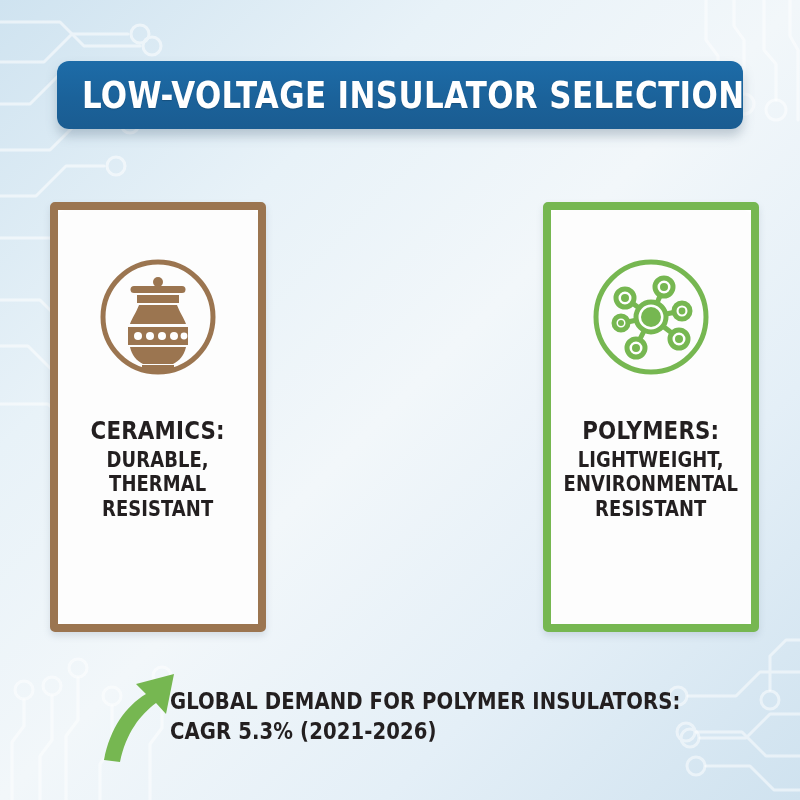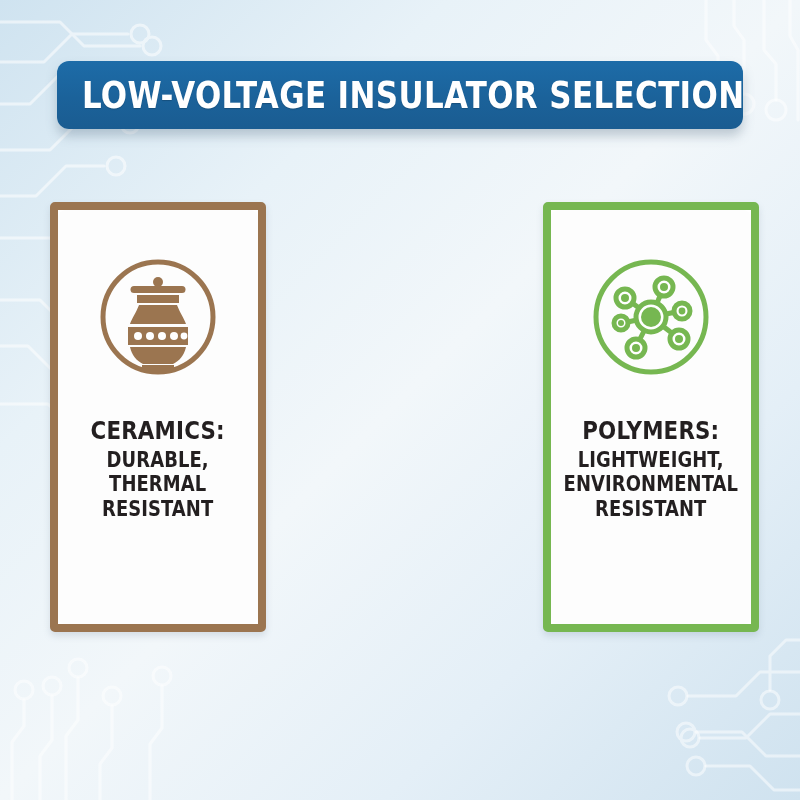--- a/index.html
+++ b/index.html
@@ -299,14 +299,21 @@
         <div class="card-text">
           <span class="card-heading">POLYMERS:</span>
           <span class="card-desc">LIGHTWEIGHT,
 ENVIRONMENTAL
 RESISTANT</span>
         </div>
       </div>
     </div>
   </div>
 
+  <div class="footer">
+    <svg class="footer-arrow" viewBox="0 0 86 96">
+      <path d="M4 90 C10 58 26 36 46 24 L36 14 L74 4 L66 44 L56 33 C40 45 26 63 20 92 Z" fill="#76b751"></path>
+    </svg>
+    <div class="footer-text">GLOBAL DEMAND FOR POLYMER INSULATORS:
+CAGR 5.3% (2021-2026)</div>
+  </div>
 
 </div>
 
 </body></html>

